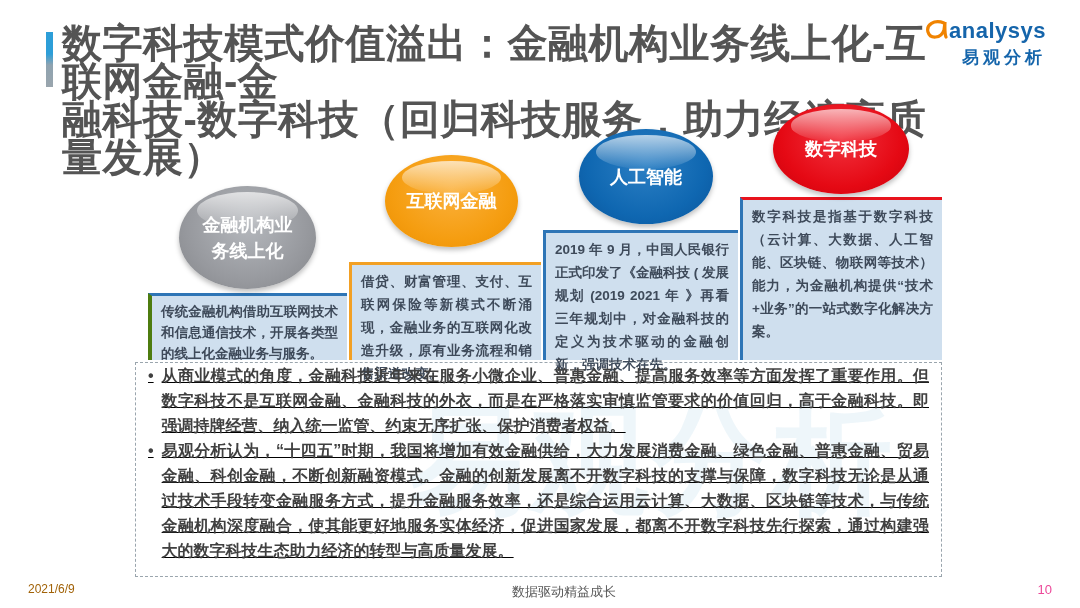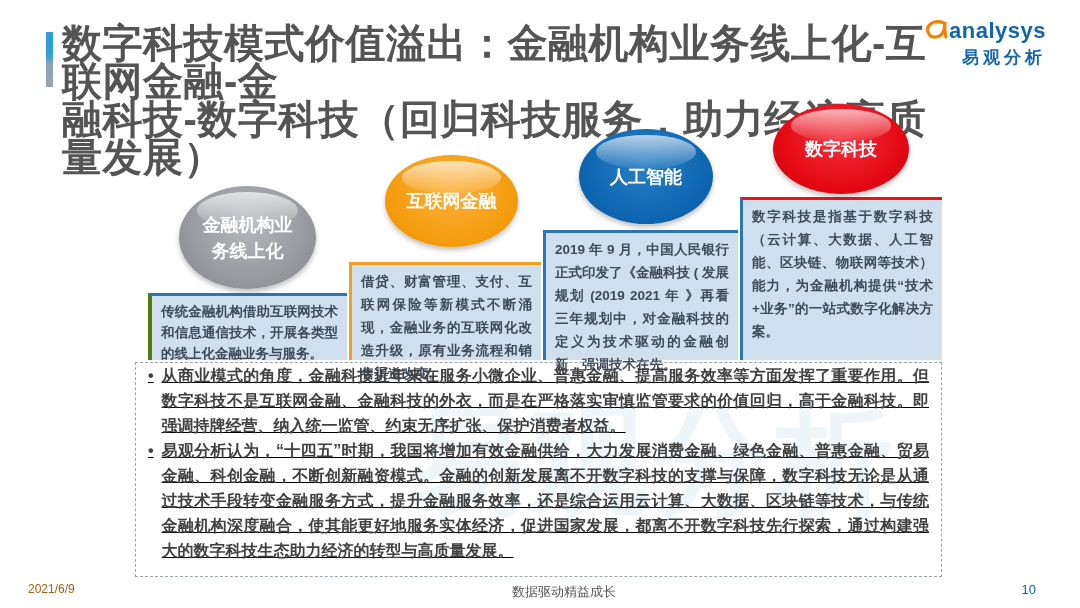--- a/index.html
+++ b/index.html
@@ -76,21 +76,21 @@
   
   .watermark {
     position:absolute; left:408px; top:382px; font-size:118px; font-weight:bold;
     color:rgba(70,160,205,0.09); letter-spacing:4px; pointer-events:none;
     white-space:nowrap;
   }
   
   .footer-date  { position:absolute; left:28px;  top:582px; font-size:12px; color:#a16207; }
   .footer-center{ position:absolute; left:0; width:100%; top:583px; text-align:center;
                   font-size:13px; color:#575757;padding-left:48px; }
-  .footer-page  { position:absolute; right:44px; top:582px; font-size:13px; color:#0369a1; }
+  .footer-page  { position:absolute; right:28px; top:582px; font-size:13px; color:#ec4899; }
 </style>
 </head>
 <body>
 
 <div class="slide">
 
   <div class="accent-bar"></div>
   <h1 class="title"><span>数字科技模式价值溢出：金融机构业务线上化-互联网金融-金</span><br><span>融科技-数字科技（回归科技服务，助力经济高质量发展）</span></h1>
 
   <div class="logo">

